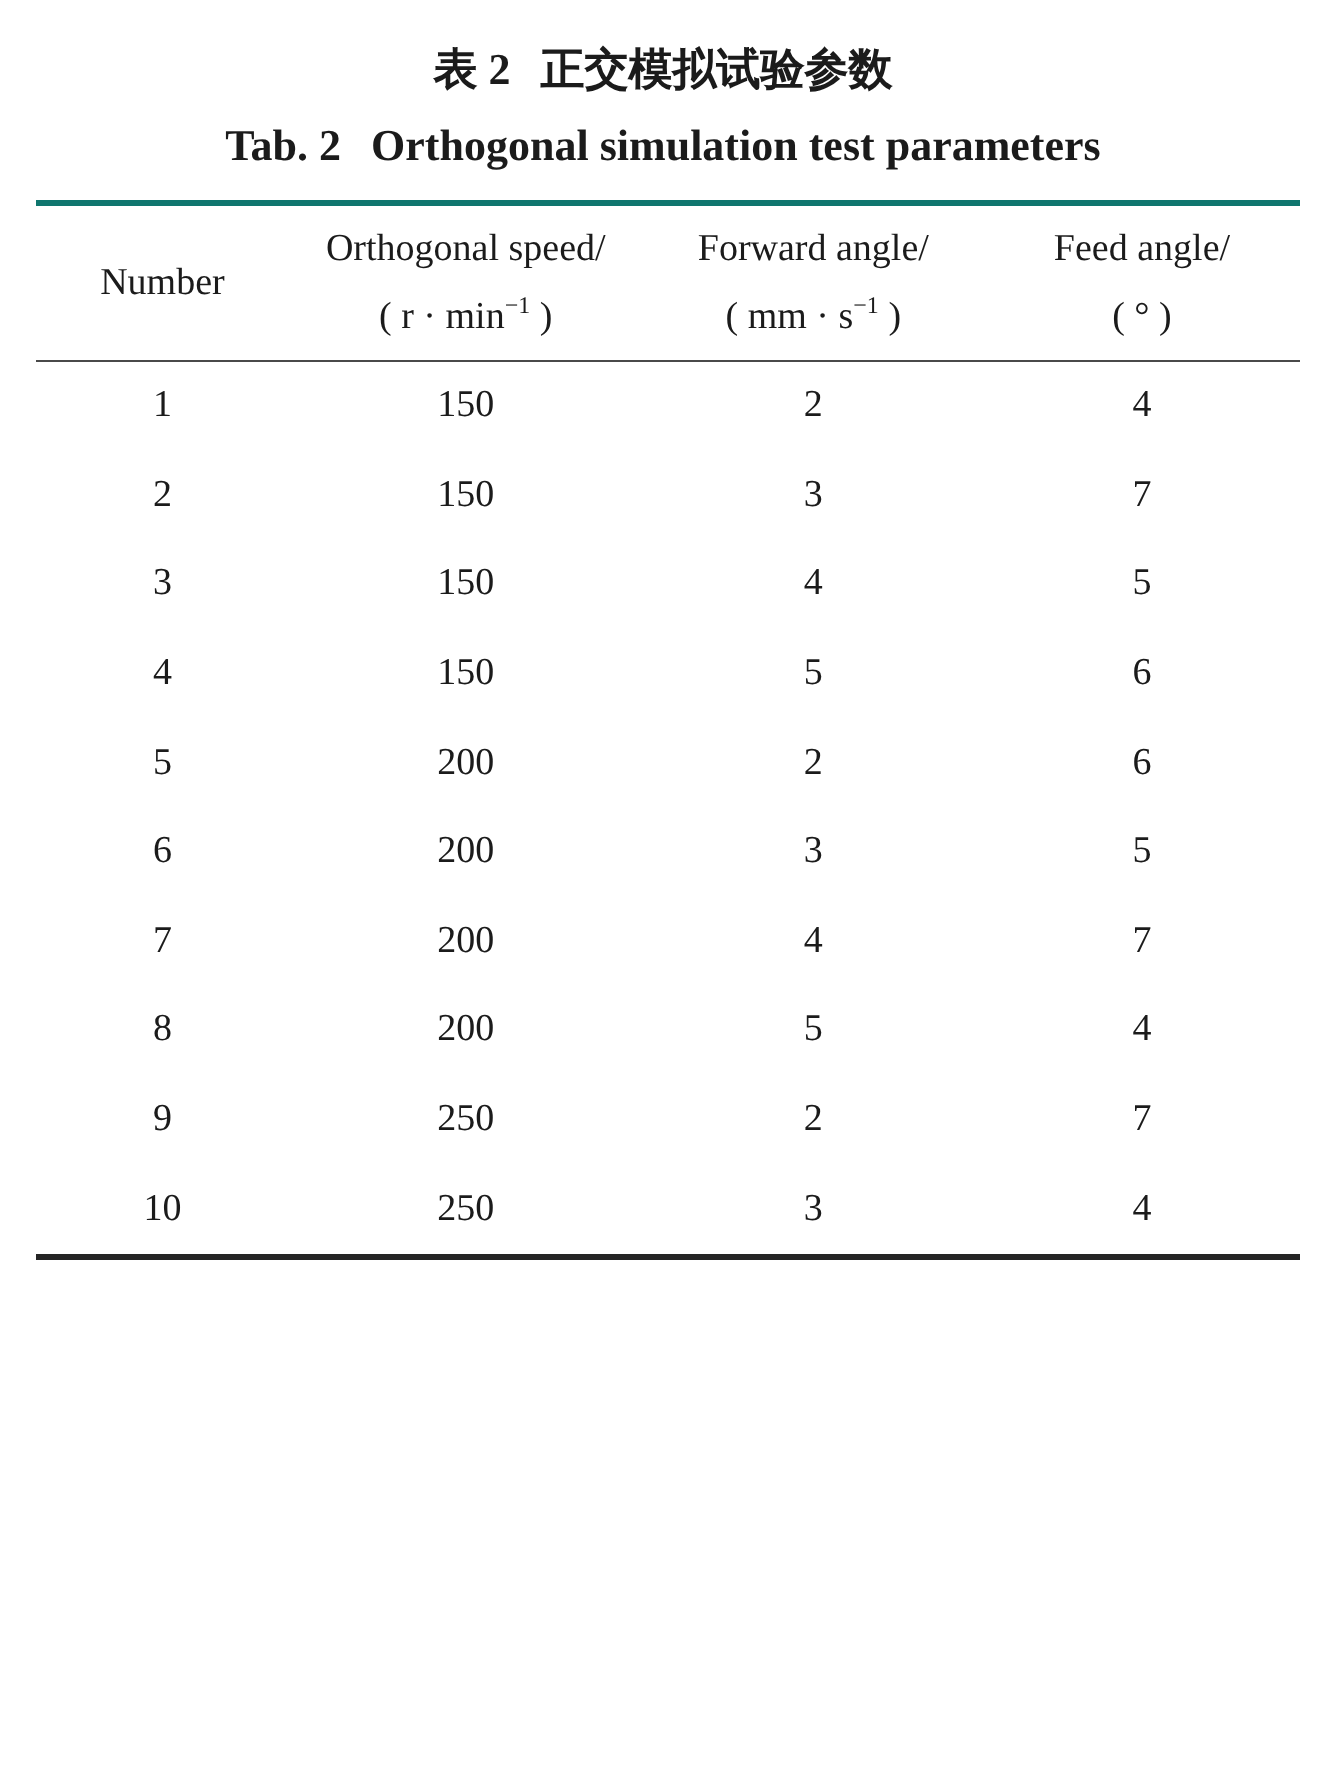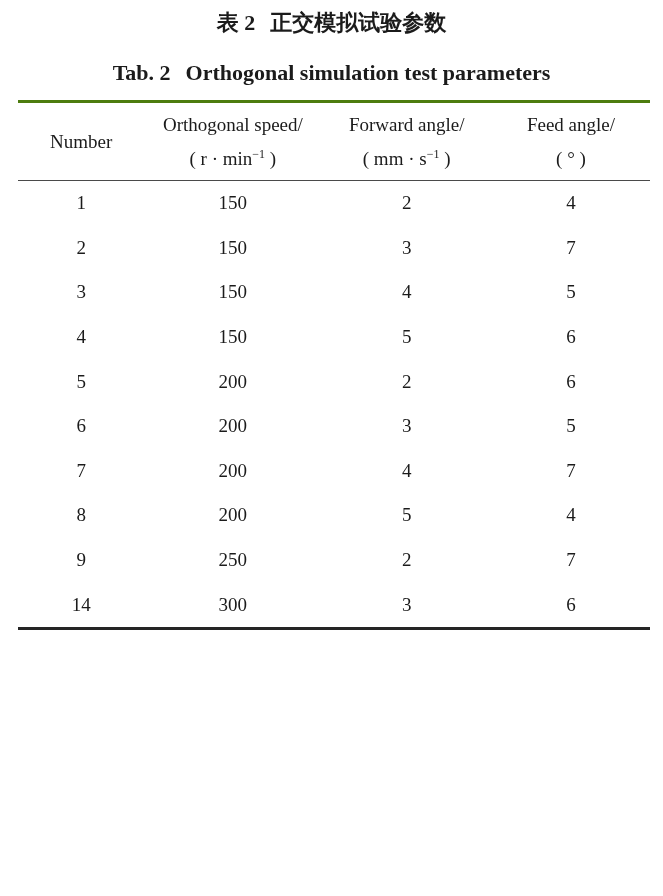--- a/index.html
+++ b/index.html
@@ -17,33 +17,33 @@
     overflow: hidden;
   }
   .title {
     text-align: center;
     font-weight: bold;
     font-size: 22px;
     line-height: 30px;
     white-space: nowrap;
   }
   .title-cn {
-    padding-top: 8px;
+    padding-top: 20px;
   }
   .title-en {
-    margin-top: 20px;
+    margin-top: 8px;
   }
   .title .t-label {
     margin-right: 15px;
   }
   table.params {
     margin: 12px 0 0 18px;
     width: 632px;
     border-collapse: collapse;
-    border-top: 3px solid #4d7c0f;
+    border-top: 3px solid #0f766e;
     border-bottom: 3px solid #252525;
     table-layout: fixed;
   }
   col.c-number { width: 20%; }
   col.c-rev    { width: 28%; }
   col.c-fwd    { width: 27%; }
   col.c-angle  { width: 25%; }
   thead th {
     height: 77px;
     vertical-align: middle;
@@ -158,21 +158,21 @@
     <td>5</td>
     <td>4</td>
   </tr>
         <tr>
     <td>9</td>
     <td>250</td>
     <td>2</td>
     <td>7</td>
   </tr>
         <tr>
-    <td>14</td>
-    <td>300</td>
+    <td>10</td>
+    <td>250</td>
     <td>3</td>
-    <td>6</td>
+    <td>4</td>
   </tr>
       </tbody>
   </table>
 
 </div>
 
 </body></html>

